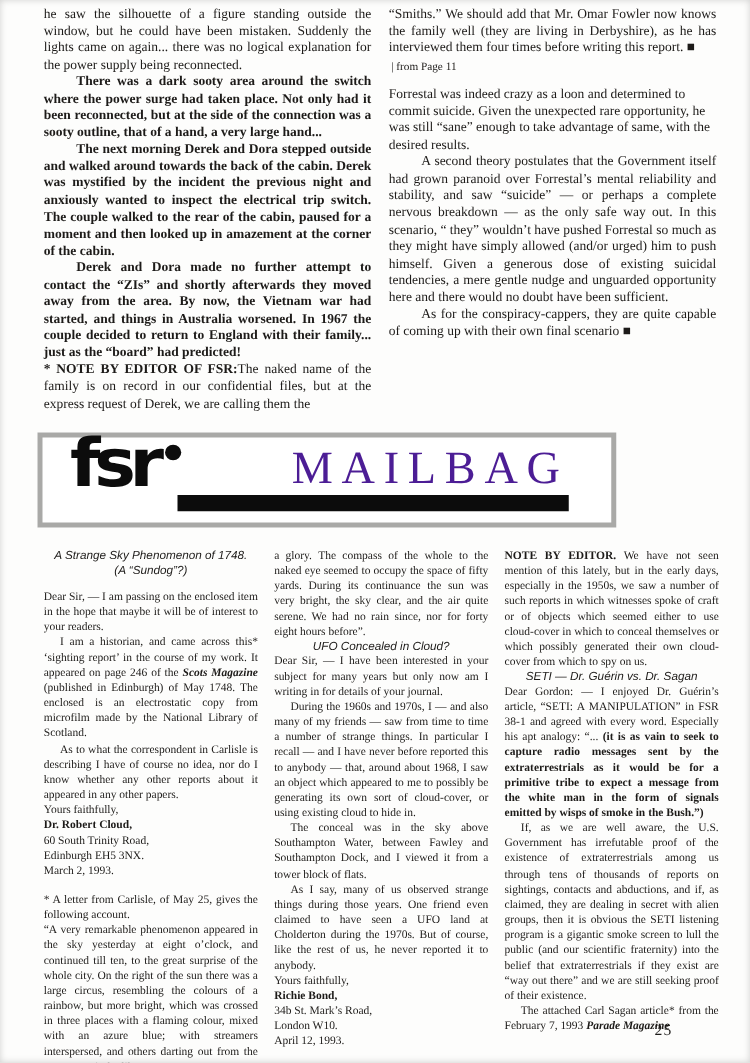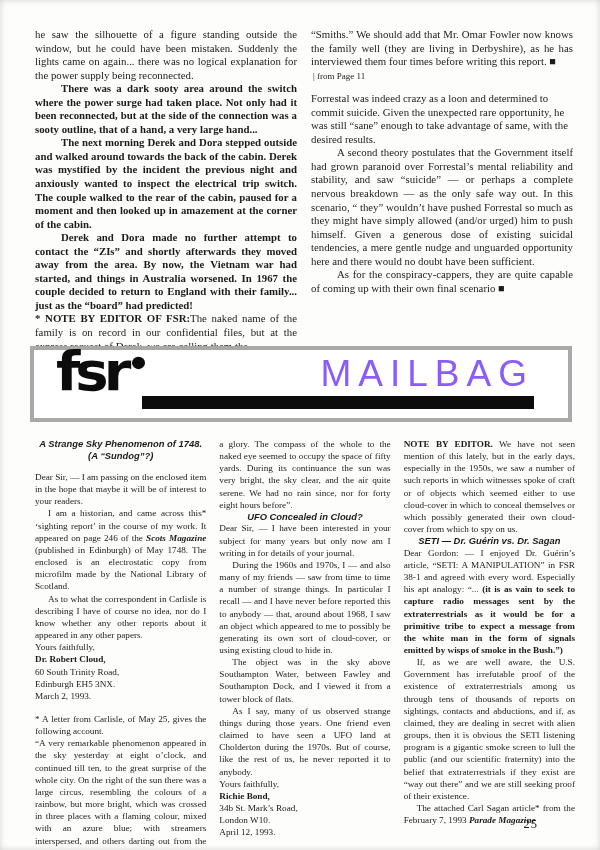--- a/index.html
+++ b/index.html
@@ -4,60 +4,60 @@
 <style>
   html,body{margin:0;padding:0;background:#e8e8e6;}
   .page{
     position:relative;width:600px;height:850px;margin:0 auto;
     background:#fdfdfc;overflow:hidden;
     box-shadow:inset 0 0 6px rgba(0,0,0,.18);
     color:#1d1b19;
     font-family:"Liberation Serif", serif;
   }
   
-  .topcols{display:flex;gap:14px;padding:28px 27px 0 35px;}
+  .topcols{display:flex;gap:14px;padding:5px 27px 0 35px;}
   .tcol{width:50%;font-size:10.8px;line-height:13.55px;text-align:justify;}
   .tcol p{margin:0;}
   .bold{font-weight:bold;}
   .ind{text-indent:26px;}
   .ragged{text-align:left;}
   .frompage{font-family:"Liberation Serif",serif;font-size:9px;font-weight:normal;margin:1px 0 9px 2px !important;text-align:left;}
   
   .banner{
-    position:absolute;left:30px;top:346px;width:542px;height:76px;
+    position:absolute;left:30px;top:346px;width:463px;height:76px;
     background:#fff;border:4px solid #a9a9a7;box-sizing:border-box;
   }
   .banner-inner{position:relative;width:100%;height:100%;}
   .fsr-logo{
     position:absolute;left:22px;top:-6px;
     font-family:"DejaVu Sans",sans-serif;font-weight:800;
     font-size:56px;letter-spacing:-5px;color:#0c0c0c;line-height:1;
     transform:scaleY(.95);
   }
   .fsr-dot{
     display:inline-block;width:13px;height:13px;border-radius:50%;
     background:#0c0c0c;margin-left:6px;margin-bottom:22px;vertical-align:baseline;
   }
   .mailbag{
     position:absolute;right:34px;top:3px;
-    font-family:Liberation Sans, sans-serif;font-size:37px;
-    letter-spacing:7px;color:#8b5cf6;font-weight:400;
+    font-family:Liberation Serif, serif;font-size:37px;
+    letter-spacing:7px;color:#4c1d95;font-weight:400;
   }
   .blackbar{position:absolute;left:108px;right:34px;bottom:9px;height:13px;background:#0c0c0c;}
   
   .letters{
     position:absolute;left:35px;top:438px;right:25px;
     display:flex;gap:13px;
     font-size:9.2px;line-height:12.15px;
   }
   .lcol{flex:1;text-align:justify;}
   .lcol p{margin:0;}
   .lind{text-indent:13px;}
   .lhead{
-    font-family:"Liberation Sans",sans-serif;font-weight:bold;font-style:italic;
+    font-family:"Liberation Sans",sans-serif;font-weight:normal;font-style:italic;
     font-size:9.4px;text-align:center;line-height:11.5px;margin:0;
   }
   .lhead-block{margin:0 0 10px 0;}
   .midhead{margin:10px 0 11px 0;}
   .sigline{text-align:left;}
   .fngap{height:11px;}
   .ital{font-style:italic;font-weight:bold;}
   
   .pagenum{
     position:absolute;right:62px;bottom:18px;
@@ -112,21 +112,21 @@
       <div class="fngap"></div>
       <p>*   A letter from Carlisle, of May 25, gives the following account.</p>
       <p>“A very remarkable phenomenon appeared in the sky yesterday at eight o’clock, and continued till ten, to the great surprise of the whole city.   On the right of the sun there was a large circus, resembling the colours of a rainbow, but more bright, which was crossed in three places with a flaming colour, mixed with an azure blue; with streamers interspersed, and others darting out from the uttermost circle, like</p>
     </div>
 
     <div class="lcol">
       <p>a glory.   The compass of the whole to the naked eye seemed to occupy the space of fifty yards.  During its continuance the sun was very bright, the sky clear, and the air quite serene.   We had no rain since, nor for forty eight hours before”.</p>
       <p class="lhead midhead">UFO Concealed in Cloud?</p>
       <p>Dear Sir, — I have been interested in your subject for many years but only now am I writing in for details of your journal.</p>
       <p class="lind">During the 1960s and 1970s, I — and also many of my friends — saw from time to time a number of strange things. In particular I recall — and I have never before reported this to anybody — that, around about 1968, I saw an object which appeared to me to possibly be generating its own sort of cloud-cover, or using existing cloud to hide in.</p>
-      <p class="lind">The object was in the sky above Southampton Water, between Fawley and Southampton Dock, and I viewed it from a tower block of flats.</p>
+      <p class="lind">The conceal was in the sky above Southampton Water, between Fawley and Southampton Dock, and I viewed it from a tower block of flats.</p>
       <p class="lind">As I say, many of us observed strange things during those years.   One friend even claimed to have seen a UFO land at Cholderton during the 1970s.  But of course, like the rest of us, he never reported it to anybody.</p>
       <p class="sigline">Yours faithfully,</p>
       <p class="sigline bold">Richie Bond,</p>
       <p class="sigline">34b St. Mark’s Road,</p>
       <p class="sigline">London W10.</p>
       <p class="sigline">April 12, 1993.</p>
     </div>
 
     <div class="lcol">
       <p><span class="bold">NOTE BY EDITOR.</span><span>   We have not seen mention of this lately, but in the early days, especially in the 1950s, we saw a number of such reports in which witnesses spoke of craft or of objects which seemed either to use cloud-cover in which to conceal themselves or which possibly generated their own cloud-cover from which to spy on us.</span></p>

